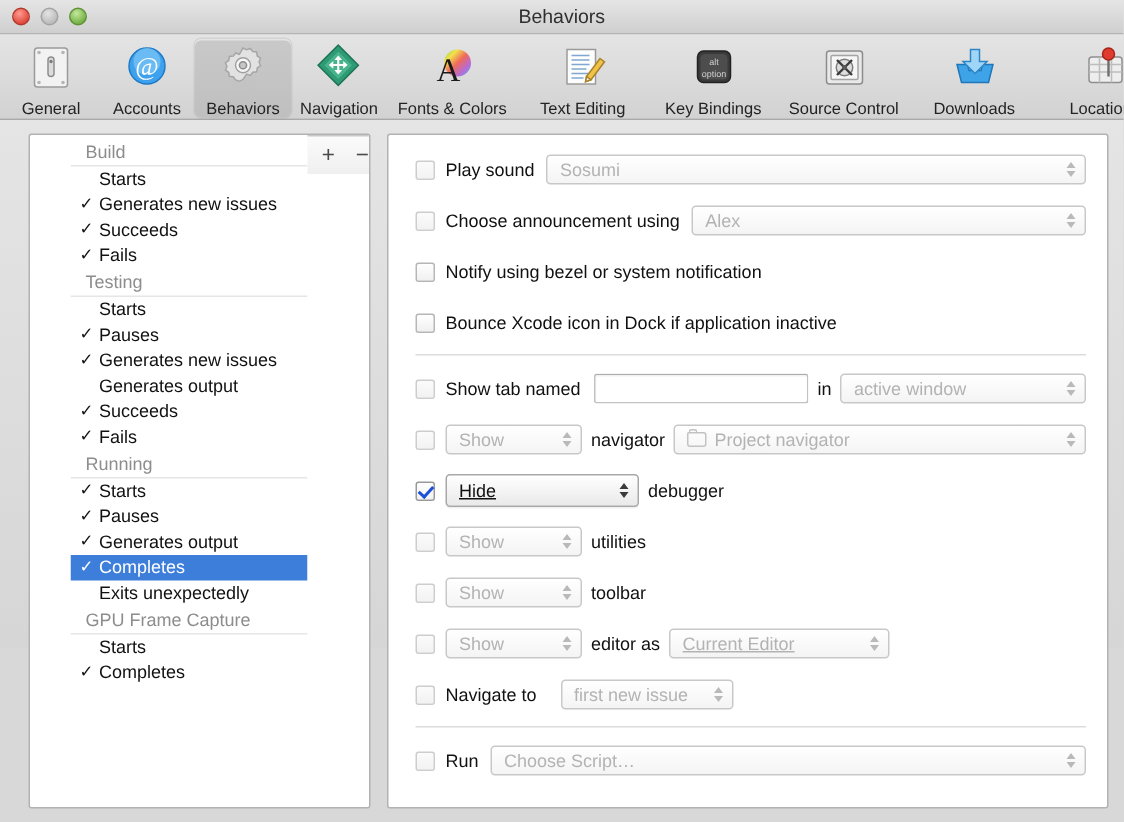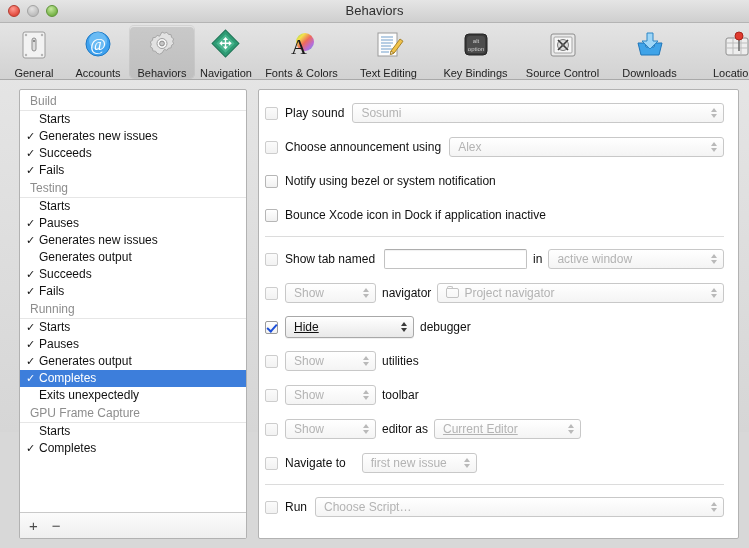--- a/index.html
+++ b/index.html
@@ -90,23 +90,24 @@
     gap: 11px;
   }
 
   
   #sidebar {
     width: 228px;
     background: #fff;
     border: 1px solid #b2b2b2;
     border-radius: 2px;
     display: flex;
-    flex-direction: column;
+    flex-direction: row;
     overflow: hidden;
     box-sizing: border-box;
+    padding-left: 27px;
   }
   #behavior-list {
     flex: 1 1 auto;
     overflow: hidden;
     padding-top: 2px;
   }
   .grp-header {
     font-size: 12px;
     color: #8d8d8d;
     padding: 1px 0 1px 10px;
@@ -150,21 +151,21 @@
     user-select: none;
   }
 
   
   #detail {
     flex: 1 1 auto;
     background: #fff;
     border: 1px solid #b2b2b2;
     border-radius: 2px;
     box-sizing: border-box;
-    padding: 10px 14px 0 6px;
+    padding: 10px 14px 0 18px;
     overflow: hidden;
     position: relative;
   }
   .prow {
     display: flex;
     align-items: center;
     height: 26px;
     margin-bottom: 8px;
   }
   .divider {

